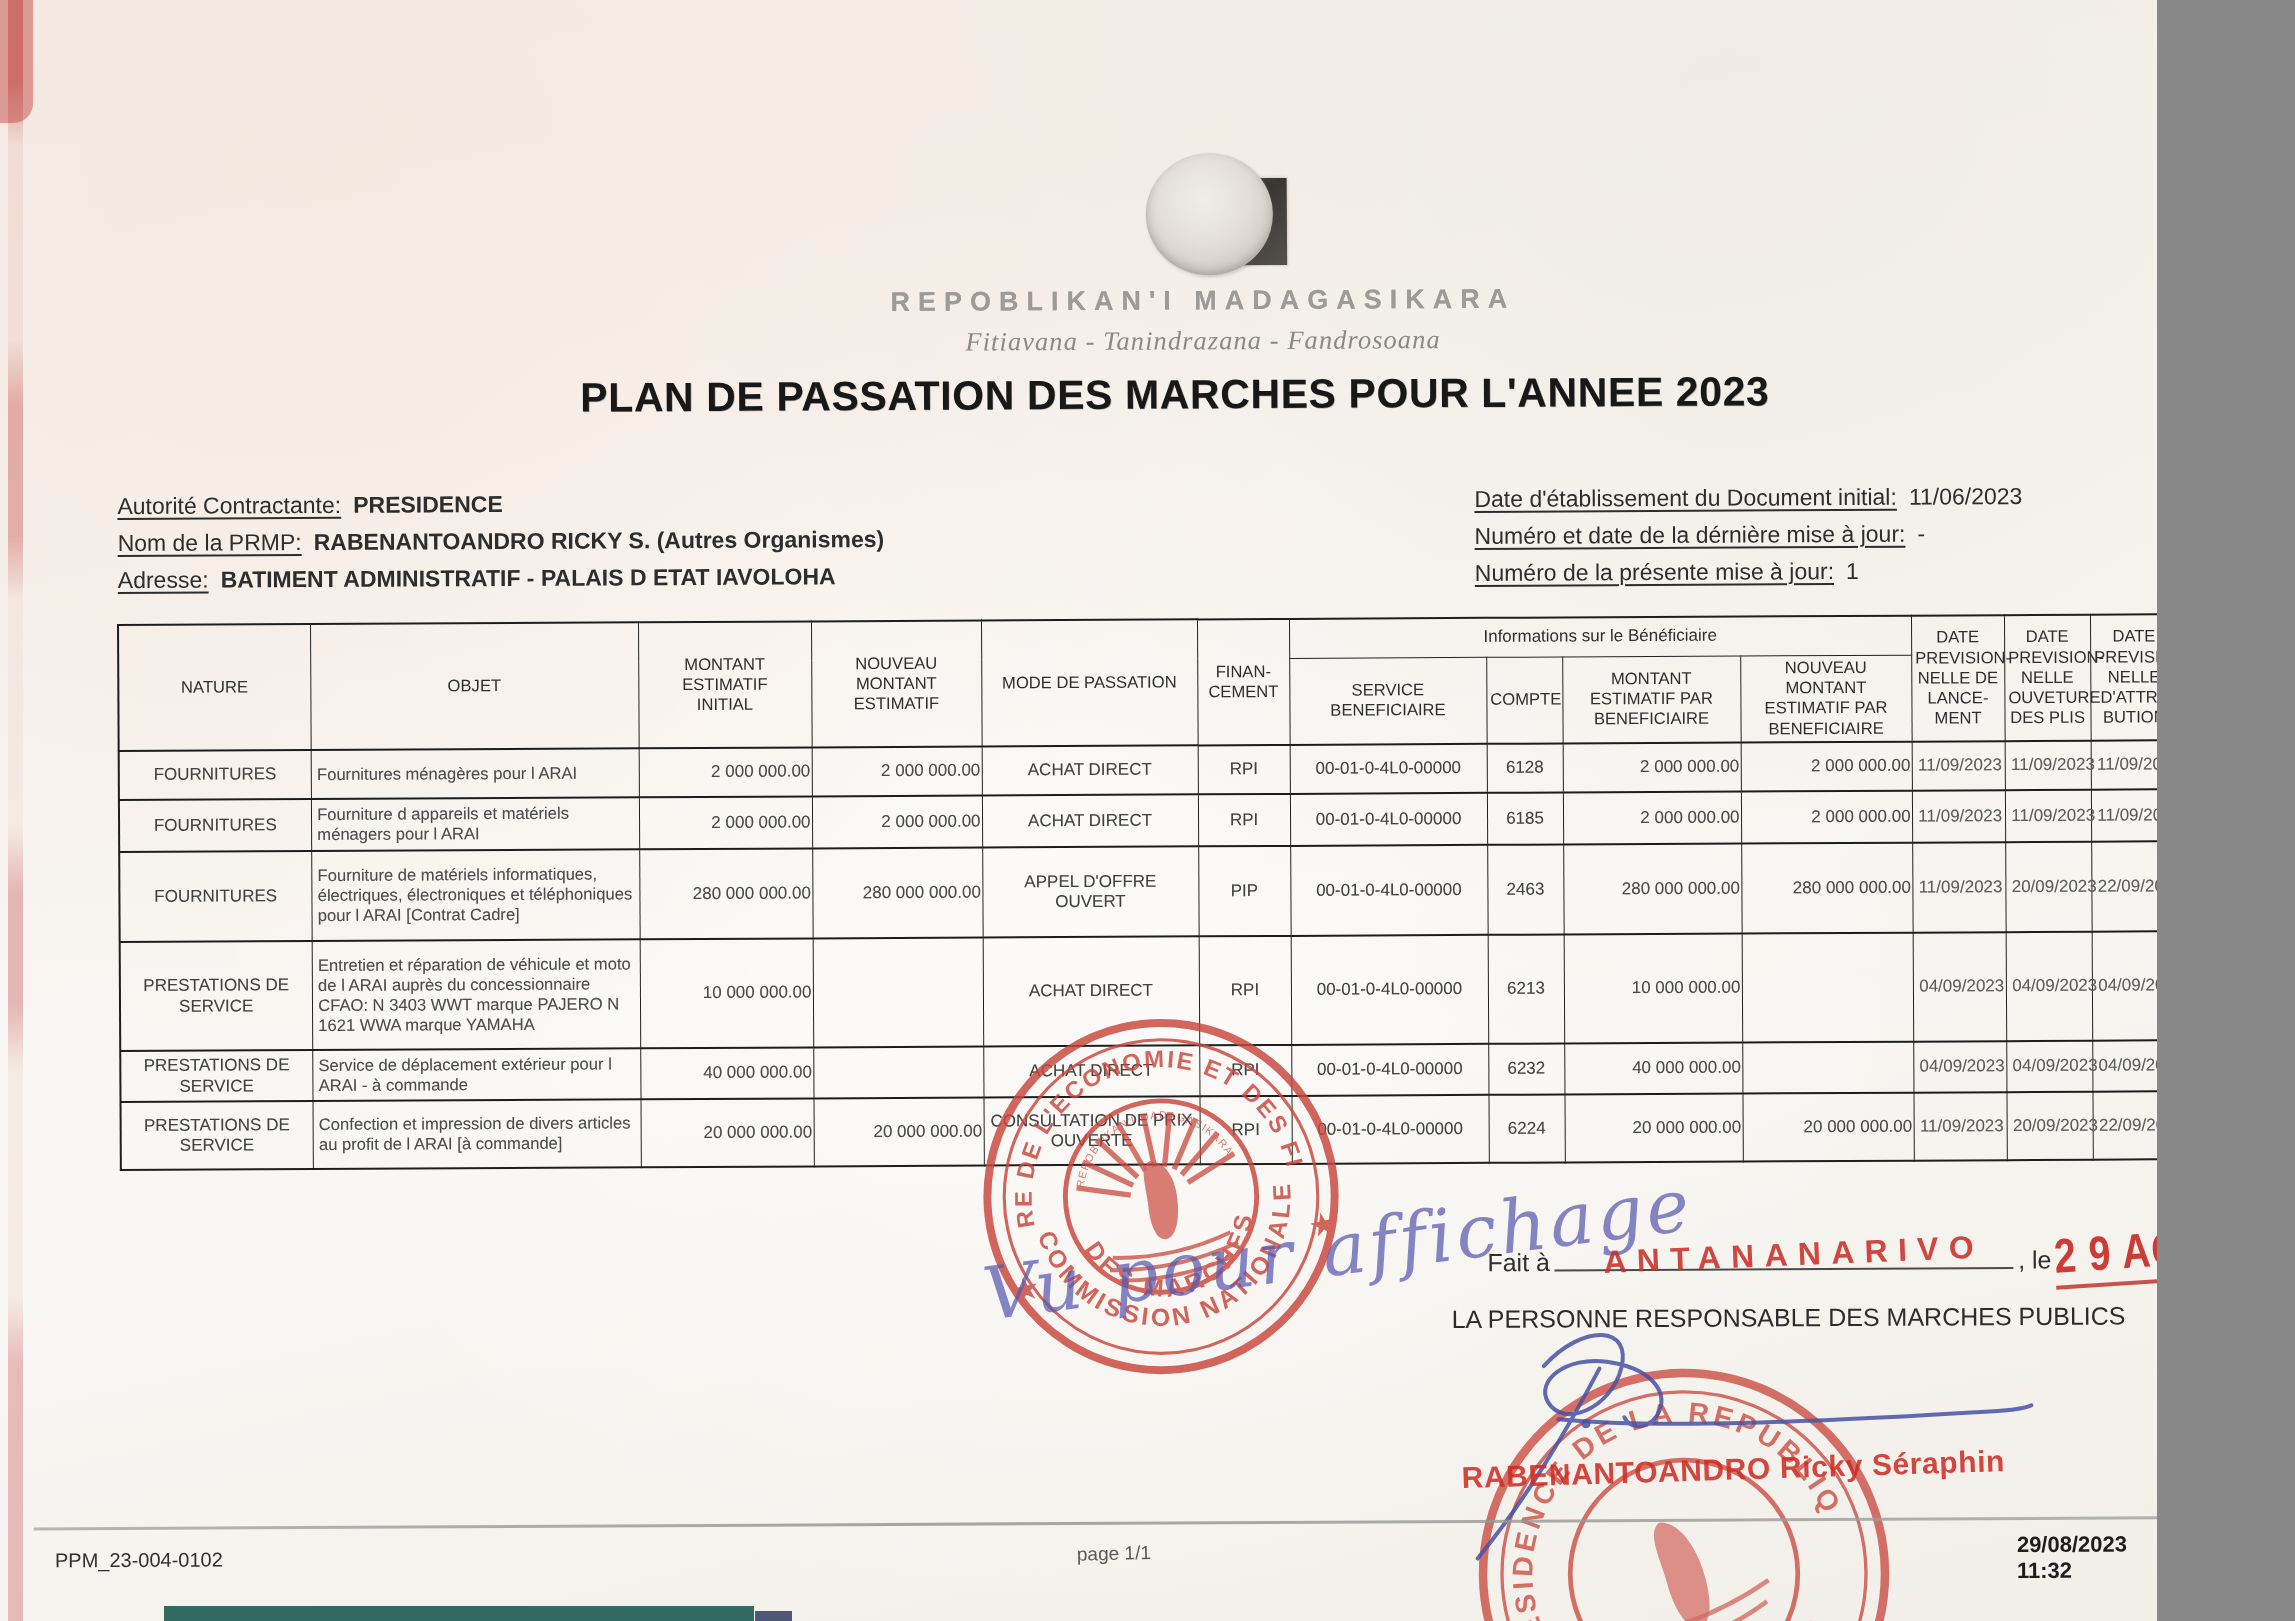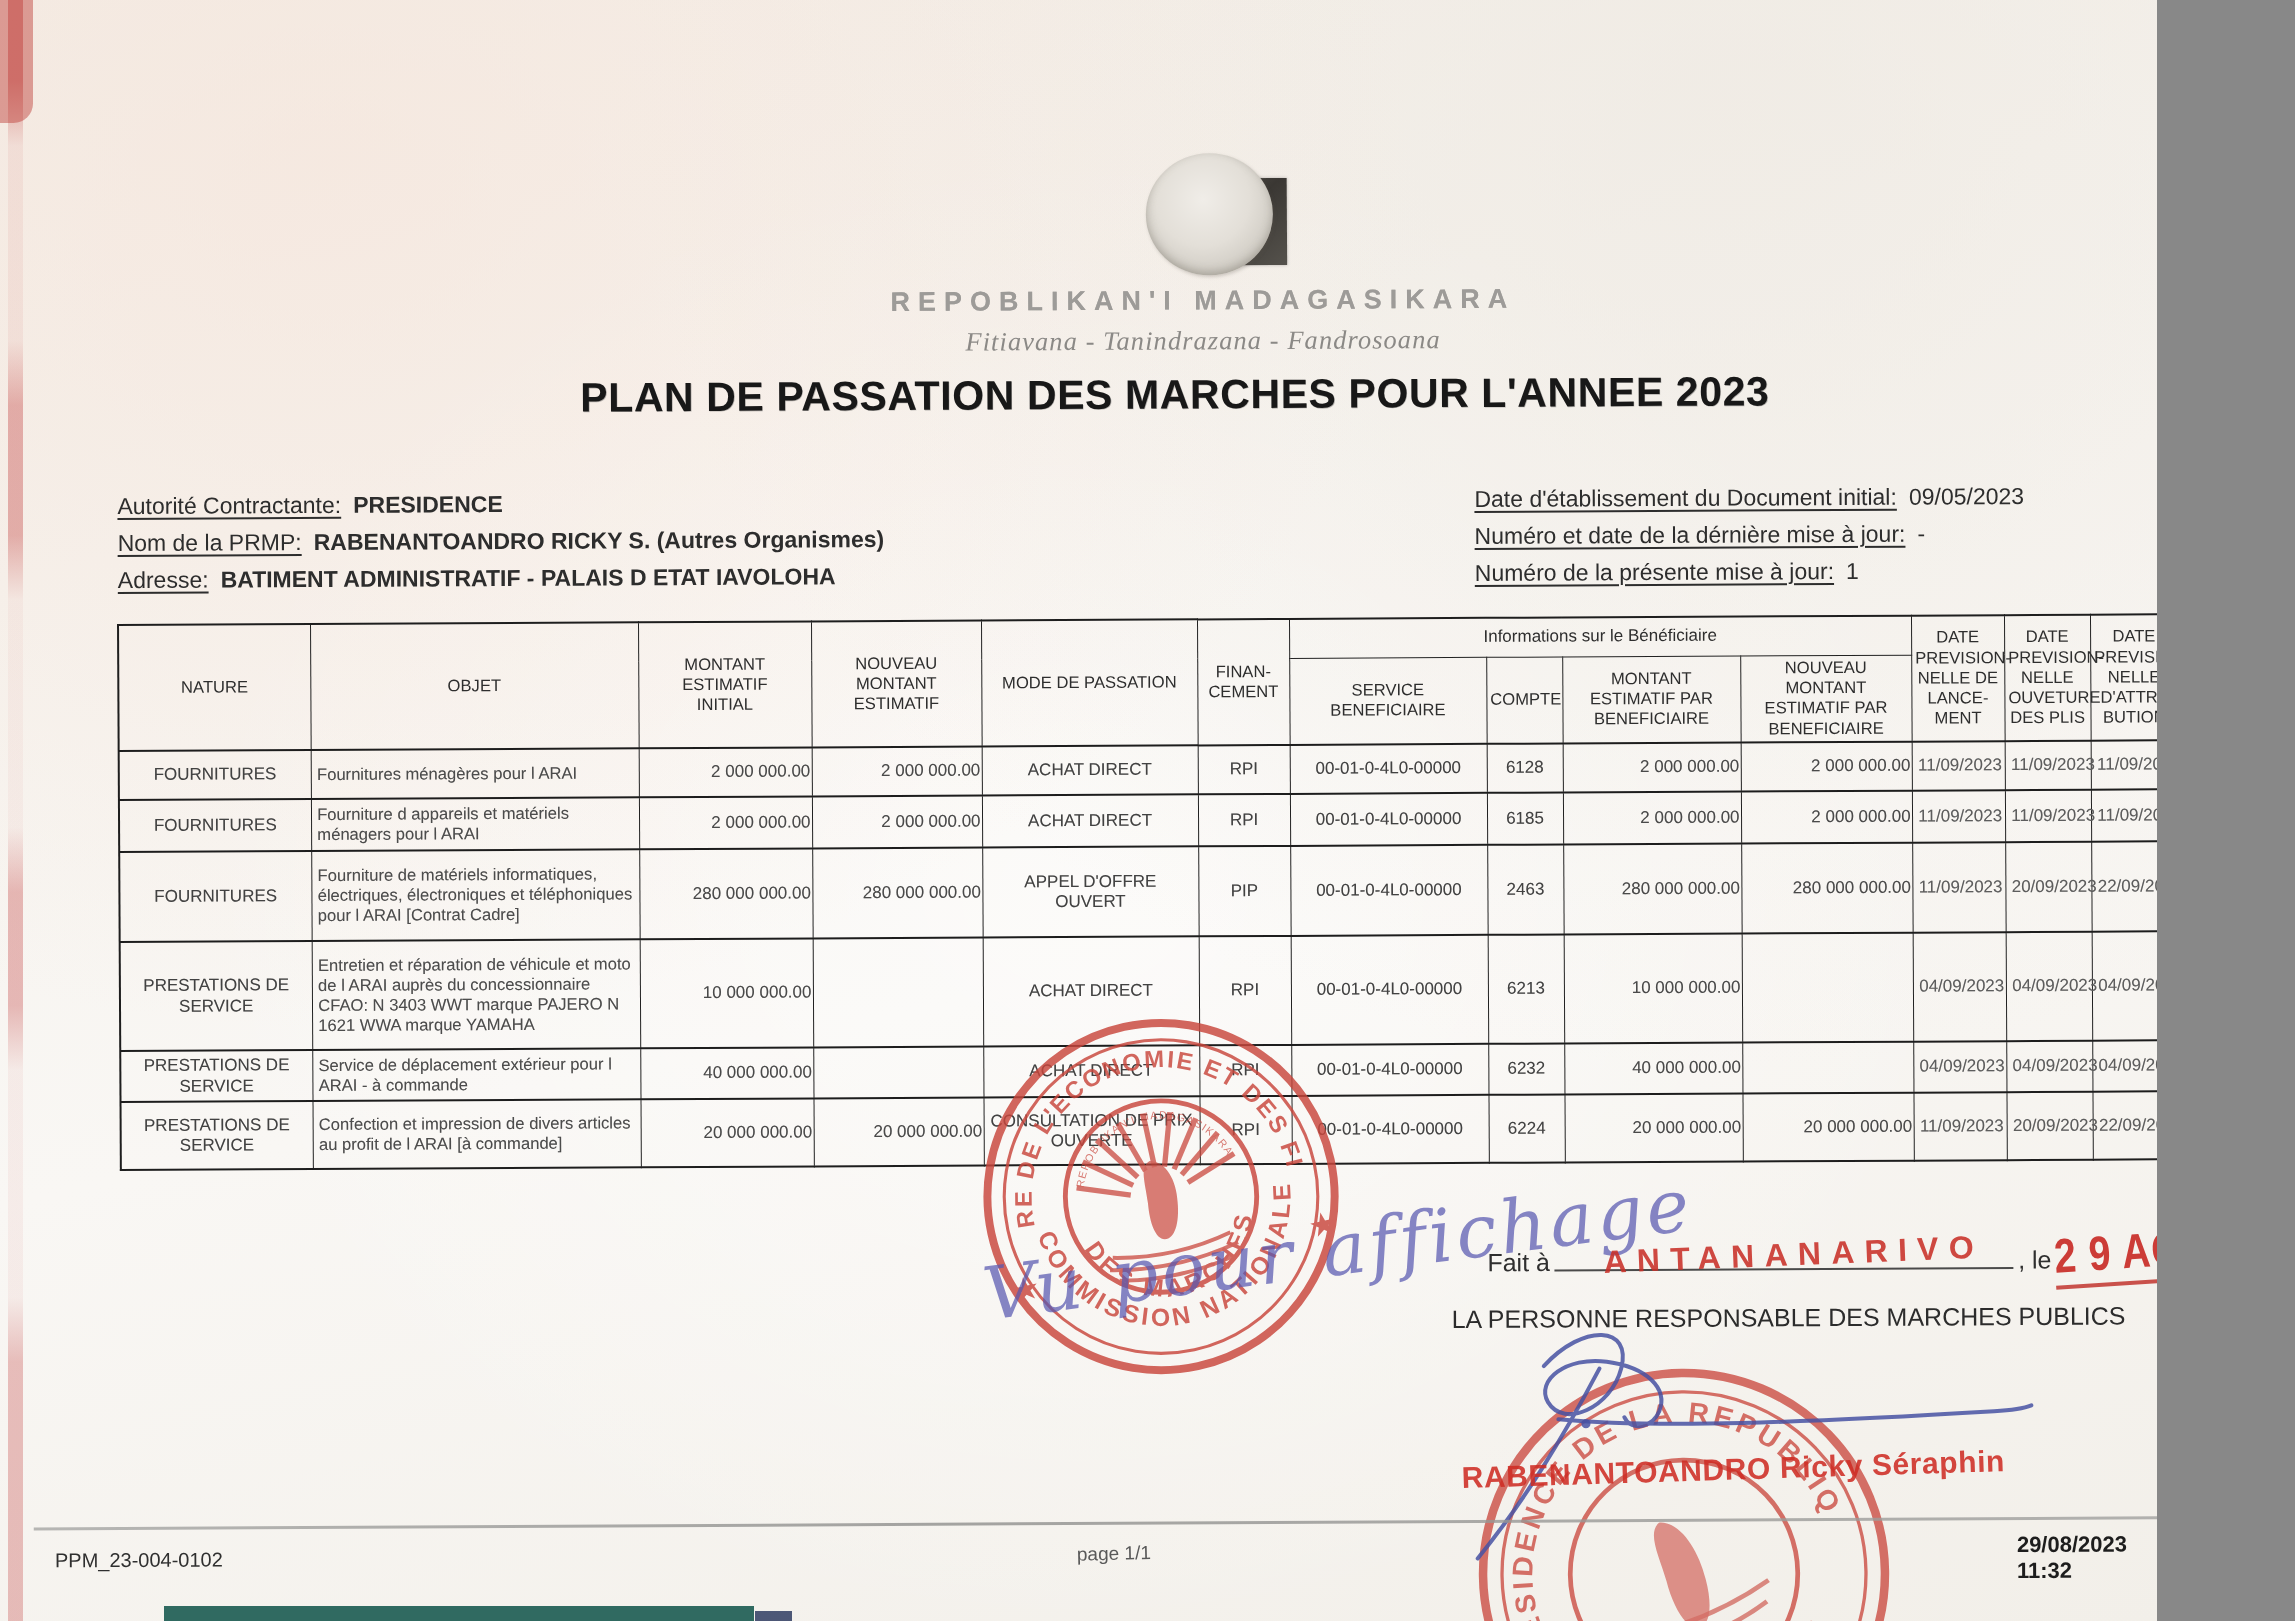--- a/index.html
+++ b/index.html
@@ -122,21 +122,21 @@
       </div>
       <div>
         <span class="meta-label">Adresse:</span>
         <span class="meta-value">BATIMENT ADMINISTRATIF - PALAIS D ETAT IAVOLOHA</span>
       </div>
     </div>
 
     <div class="meta meta-right">
       <div>
         <span class="meta-label">Date d'établissement du Document initial:</span>
-        <span class="meta-value">09/05/2023</span>
+        <span class="meta-value">11/06/2023</span>
       </div>
       <div>
         <span class="meta-label">Numéro et date de la dérnière mise à jour:</span>
         <span class="meta-value">-</span>
       </div>
       <div>
         <span class="meta-label">Numéro de la présente mise à jour:</span>
         <span class="meta-value">1</span>
       </div>
     </div>

